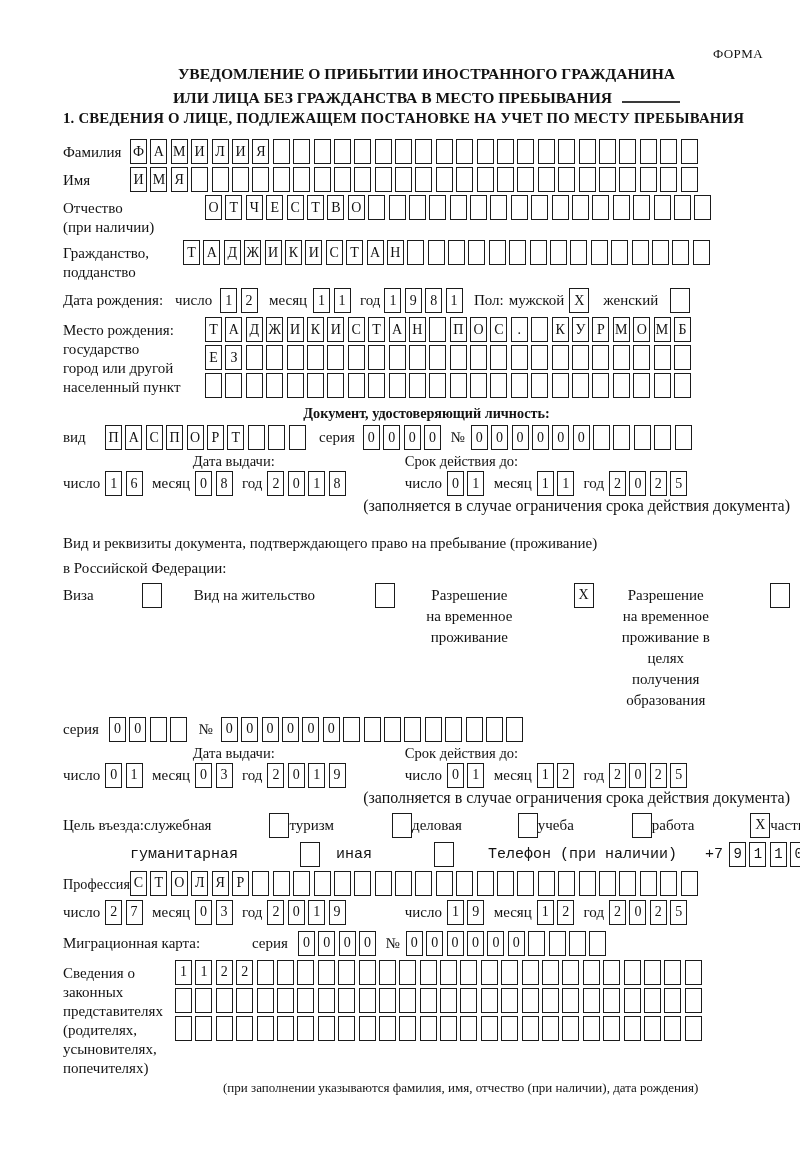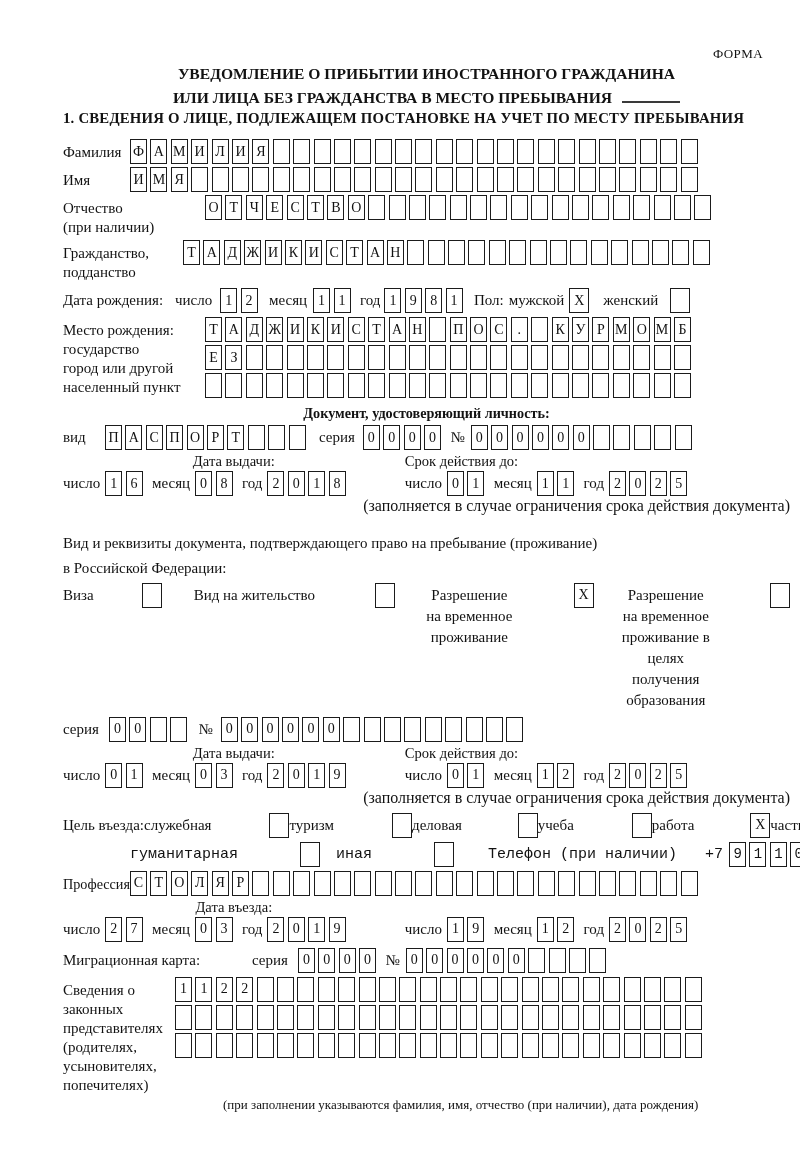--- a/index.html
+++ b/index.html
@@ -606,21 +606,20 @@
         <span class="cell"></span>
         <span class="cell"></span>
         <span class="cell"></span>
         <span class="cell"></span>
         <span class="cell"></span>
         <span class="cell"></span>
       </div>
   </div>
 
   <div class="dates-head mt6">
-    <div class="dh-left">Дата въезда:</div>
   </div>
   <div class="dates-row">
     <div class="date-group dg-left">
       <span class="ilabel">число</span>
       <span class="cells">
           <span class="cell">2</span>
           <span class="cell">7</span>
         </span>
       <span class="ilabel">месяц</span>
       <span class="cells">

